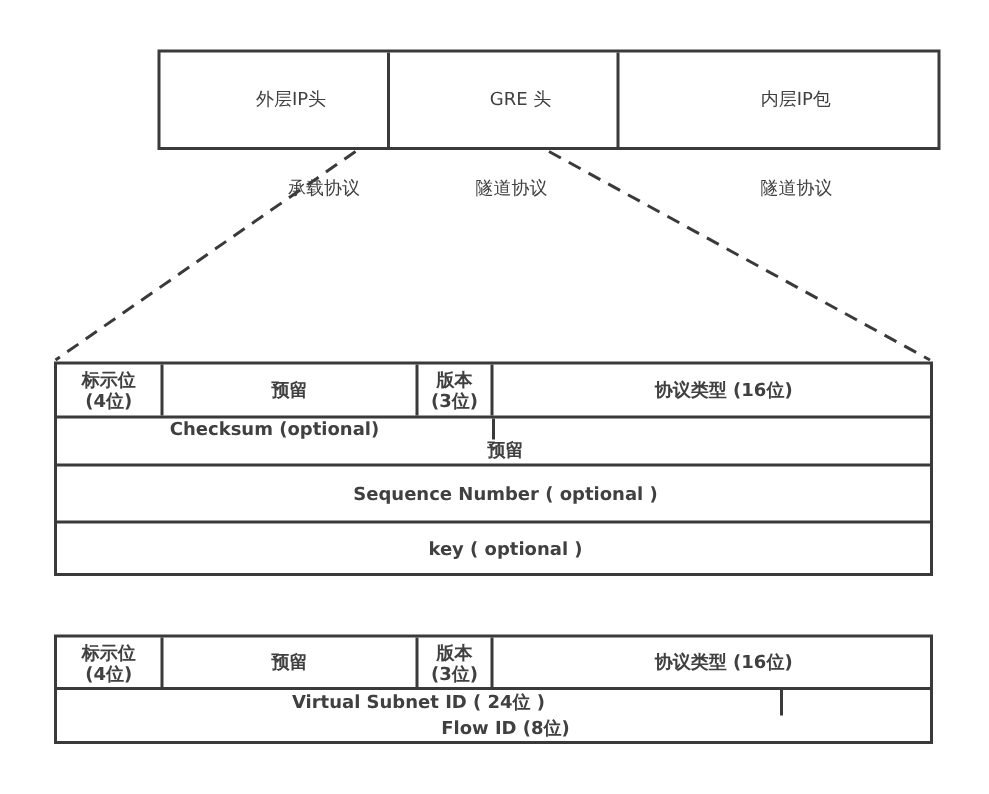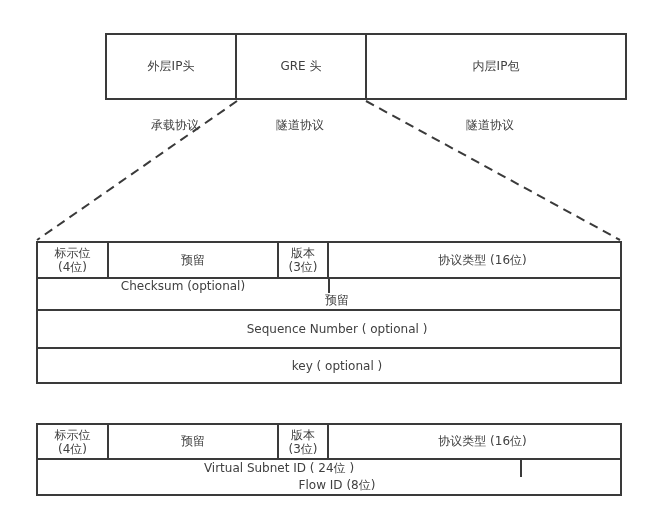--- a/index.html
+++ b/index.html
@@ -43,28 +43,30 @@
     display: flex;
     background: #ffffff;
   }
   .ocell {
     box-sizing: border-box;
     border-right: 2px solid #3a3a3a;
     display: flex;
     align-items: center;
     justify-content: center;
     text-align: center;
+    margin-left: 23px;
   }
   .ocell:last-child { border-right: none; }
   .caption {
     position: absolute;
     top: 117px;
     transform: translateX(-50%);
     white-space: nowrap;
     text-align: center;
+    margin-left: 41px;
   }
   
   .ptable {
     position: absolute;
     left: 36px;
     width: 586px;
     border: 2px solid #3a3a3a;
     box-sizing: border-box;
     background: #ffffff;
   }
@@ -77,20 +79,21 @@
   .prow + .prow { border-top: 2px solid #3a3a3a; flex-direction: column; }
   .pcell {
     box-sizing: border-box;
     border-right: 2px solid #3a3a3a;
     display: flex;
     align-items: center;
     justify-content: center;
     text-align: center;
     white-space: nowrap;
     overflow: hidden;
+    font-weight: bold;
   }
   .pcell:last-child { border-right: none; padding-left: 16px; }
   .grow { flex: 1 1 auto; }
   .two { line-height: 14px; }
 </style>
 </head>
 <body>
 
 <div class="canvas">
 

